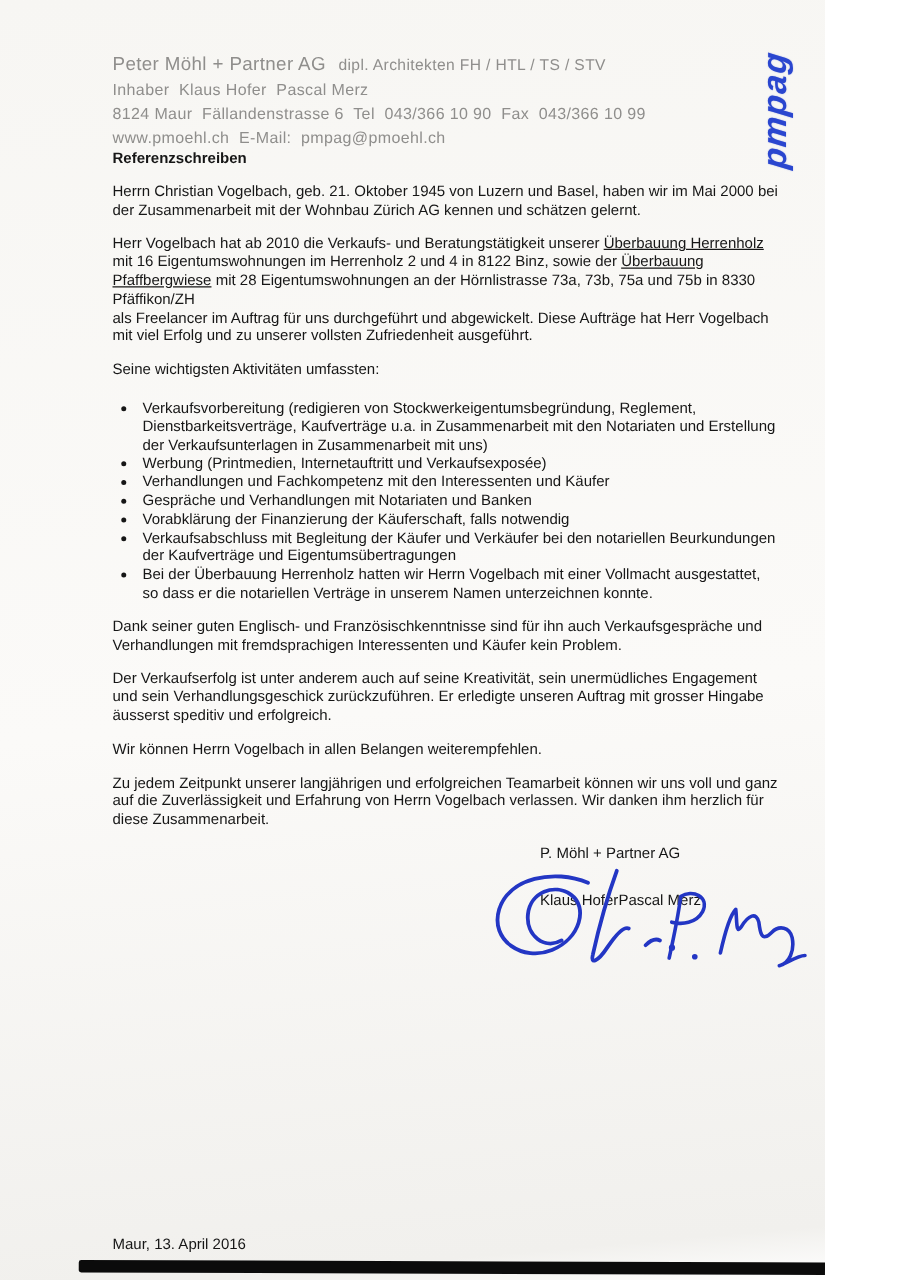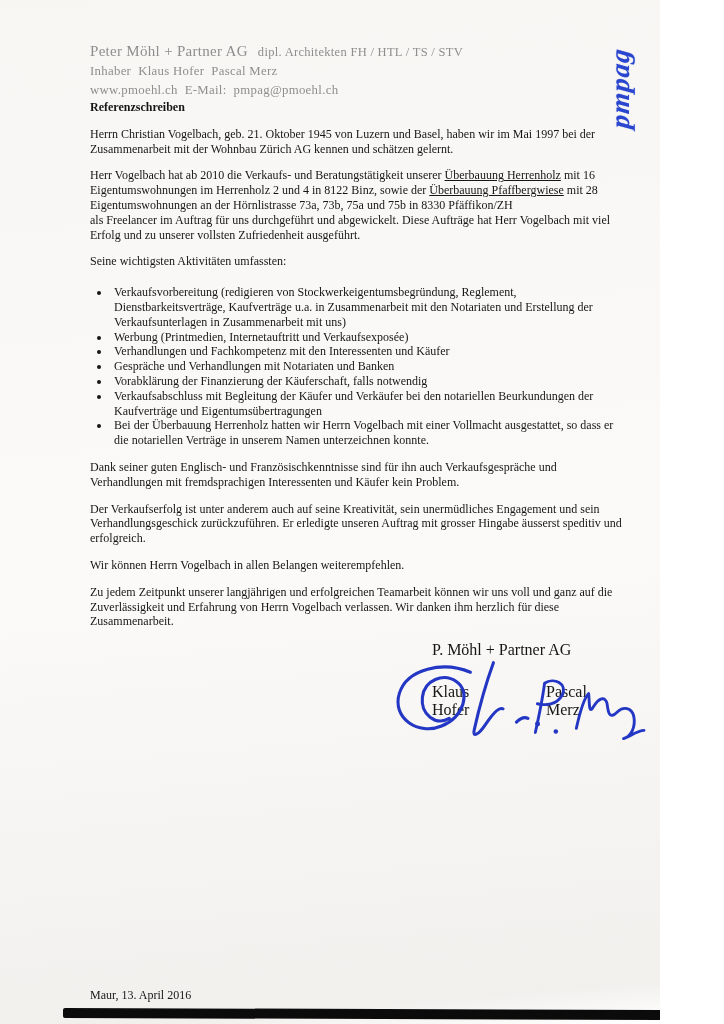--- a/index.html
+++ b/index.html
@@ -7,21 +7,20 @@
   body {
     font-family: "Liberation Sans", "DejaVu Sans", sans-serif;
     color: var(--text-black, #161616);
     background: #ffffff;
   }
   .page {
     position: relative;
     width: 660px; height: 1024px;
     overflow: hidden;
     background: linear-gradient(175deg, #f7f6f3 0%, #fbfaf8 55%, #f1f0ed 96%, #ffffff 100%);
-    font-family: Liberation Serif, serif;
   }
   .content { padding: 42px 36px 0 90px; }
 
   
   .letterhead { color: var(--header-gray, #8f8e8c); letter-spacing: .3px; }
   .lh-line1 { font-size: 15px; line-height: 19px; white-space: pre; }
   .lh-sub { font-size: 12.5px; margin-left: 10px; }
   .lh-line { font-size: 12.8px; line-height: 19px; white-space: pre; }
 
   
@@ -36,23 +35,23 @@
   }
 
   
   .subject { font-weight: bold; font-size: 12px; margin: 57px 0 15px; }
   .body-text p { font-size: 12px; line-height: 14.8px; margin: 0 0 12px; }
   .body-text ul { margin: 16px 0 12px; padding-left: 21px; }
   .body-text li { font-size: 12px; line-height: 14.8px; padding-left: 3px; }
   .u { text-decoration: underline; margin-top: 40px; }
 
   
-  .sig-block { position: relative; margin-left: 342px; margin-top: 10px; height: 140px; font-size: 16px; }
+  .sig-block { position: relative; margin-left: 342px; margin-top: 10px; height: 140px; font-size: 12px; }
   .sig-company { margin-bottom: 24px; }
-  .sig-names { display: flex; gap: 36px; }
+  .sig-names { display: flex; }
   .sig-svg { position: absolute; color: var(--signature-blue, #2336c4); }
   .sig1 { left: -52px; top: 14px; width: 175px; height: 96px; }
   .sig2 { left: 84px; top: 32px; width: 135px; height: 82px; }
 
   .dateline { position: absolute; left: 90px; top: 956px; font-size: 12px; margin-top: 32px; }
 
   
   .scan-edge {
     position: absolute; left: 63px; right: 0; bottom: 5px; height: 10px;
     background: #0b0b0b; transform: rotate(.2deg); border-radius: 2px 0 0 2px;
@@ -60,27 +59,28 @@
 </style>
 </head>
 <body>
 
 <div class="page">
   <div class="content">
 
     <header class="letterhead">
       <div class="lh-line1"><span>Peter Möhl + Partner AG</span><span class="lh-sub">dipl. Architekten FH / HTL / TS / STV</span></div>
       <div class="lh-line">Inhaber  Klaus Hofer  Pascal Merz</div>
+      <div class="lh-line">8124 Maur  Fällandenstrasse 6  Tel  043/366 10 90  Fax  043/366 10 99</div>
       <div class="lh-line">www.pmoehl.ch  E-Mail:  pmpag@pmoehl.ch</div>
     </header>
 
     <main class="body-text">
       <p class="subject">Referenzschreiben</p>
 
-      <p>Herrn Christian Vogelbach, geb. 21. Oktober 1945 von Luzern und Basel, haben wir im Mai 1997 bei der Zusammenarbeit mit der Wohnbau Zürich AG kennen und schätzen gelernt.</p>
+      <p>Herrn Christian Vogelbach, geb. 21. Oktober 1945 von Luzern und Basel, haben wir im Mai 2000 bei der Zusammenarbeit mit der Wohnbau Zürich AG kennen und schätzen gelernt.</p>
 
       <p><span>Herr Vogelbach hat ab 2010 die Verkaufs- und Beratungstätigkeit unserer </span><span class="u">Überbauung Herrenholz</span><span> mit 16 Eigentumswohnungen im Herrenholz 2 und 4 in 8122 Binz, sowie der </span><span class="u">Überbauung Pfaffbergwiese</span><span> mit 28 Eigentumswohnungen an der Hörnlistrasse 73a, 73b, 75a und 75b in 8330 Pfäffikon/ZH</span><br><span>als Freelancer im Auftrag für uns durchgeführt und abgewickelt. Diese Aufträge hat Herr Vogelbach mit viel Erfolg und zu unserer vollsten Zufriedenheit ausgeführt.</span></p>
 
       <p>Seine wichtigsten Aktivitäten umfassten:</p>
 
       <ul>
         <li>Verkaufsvorbereitung (redigieren von Stockwerkeigentumsbegründung, Reglement, Dienstbarkeitsverträge, Kaufverträge u.a. in Zusammenarbeit mit den Notariaten und Erstellung der Verkaufsunterlagen in Zusammenarbeit mit uns)</li>
         <li>Werbung (Printmedien, Internetauftritt und Verkaufsexposée)</li>
         <li>Verhandlungen und Fachkompetenz mit den Interessenten und Käufer</li>
         <li>Gespräche und Verhandlungen mit Notariaten und Banken</li>

